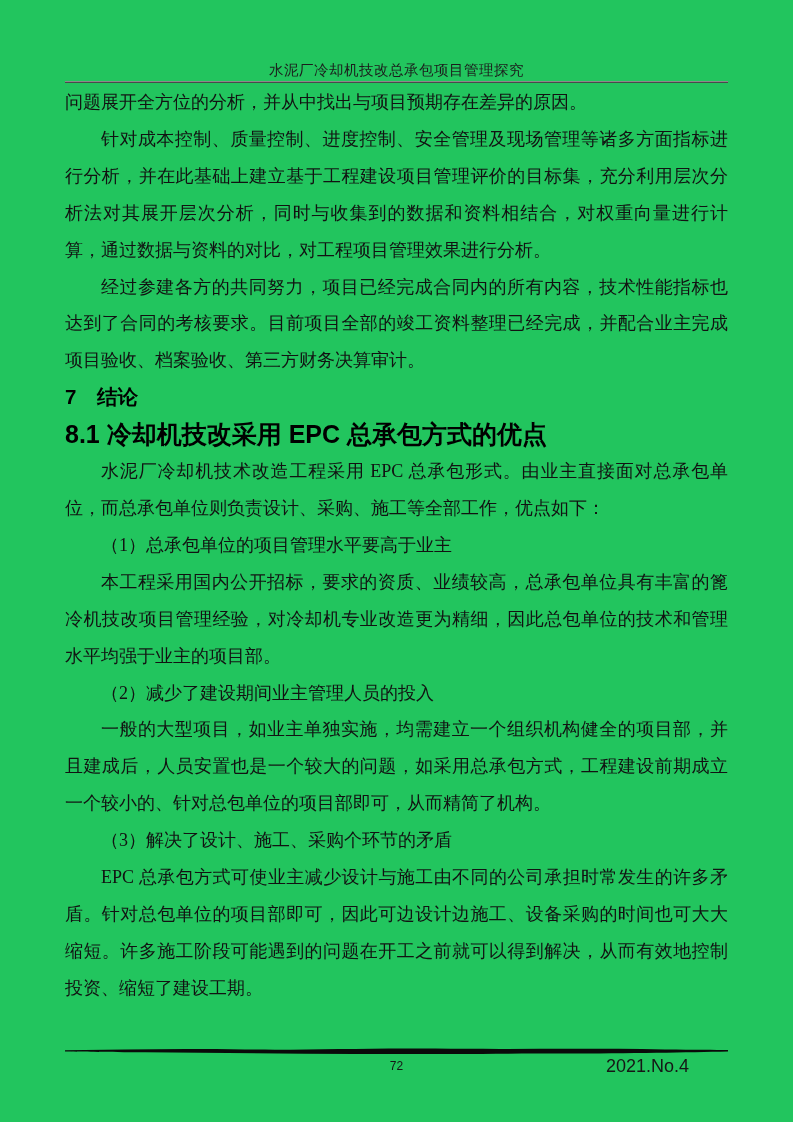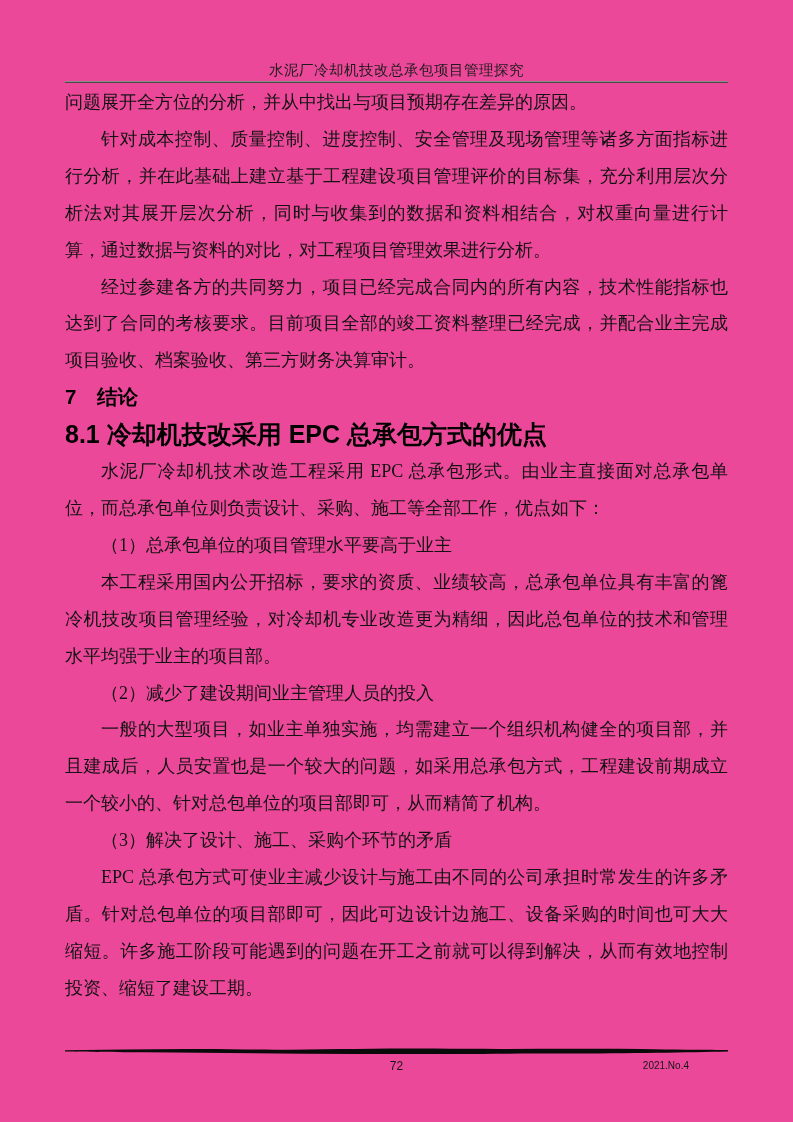--- a/index.html
+++ b/index.html
@@ -5,21 +5,21 @@
   html, body { margin: 0; padding: 0; }
   body {
     background: #e8e8e8;
     font-family: "Liberation Serif", "DejaVu Serif", serif;
   }
   .page {
     position: relative;
     width: 793px;
     height: 1122px;
     margin: 0 auto;
-    background: #ec4899;
+    background: #22c55e;
     color: #111;
     overflow: hidden;
   }
   .running-head {
     padding-top: 61px;
     text-align: center;
     font-size: 14.5px;
     line-height: 18px;
     color: #1c1c1c;
     letter-spacing: 0.5px;
@@ -80,21 +80,21 @@
   .page-number {
     position: absolute;
     left: 0; right: 0;
     text-align: center;
     font-size: 12px;
     line-height: 16px;
   }
   .journal-issue {
     position: absolute;
     right: 39px;
-    font-size: 10px;
+    font-size: 18px;
     line-height: 16px;
   }
 </style>
 </head>
 <body>
 
 <div class="page">
 
   <div class="running-head">水泥厂冷却机技改总承包项目管理探究</div>
 

